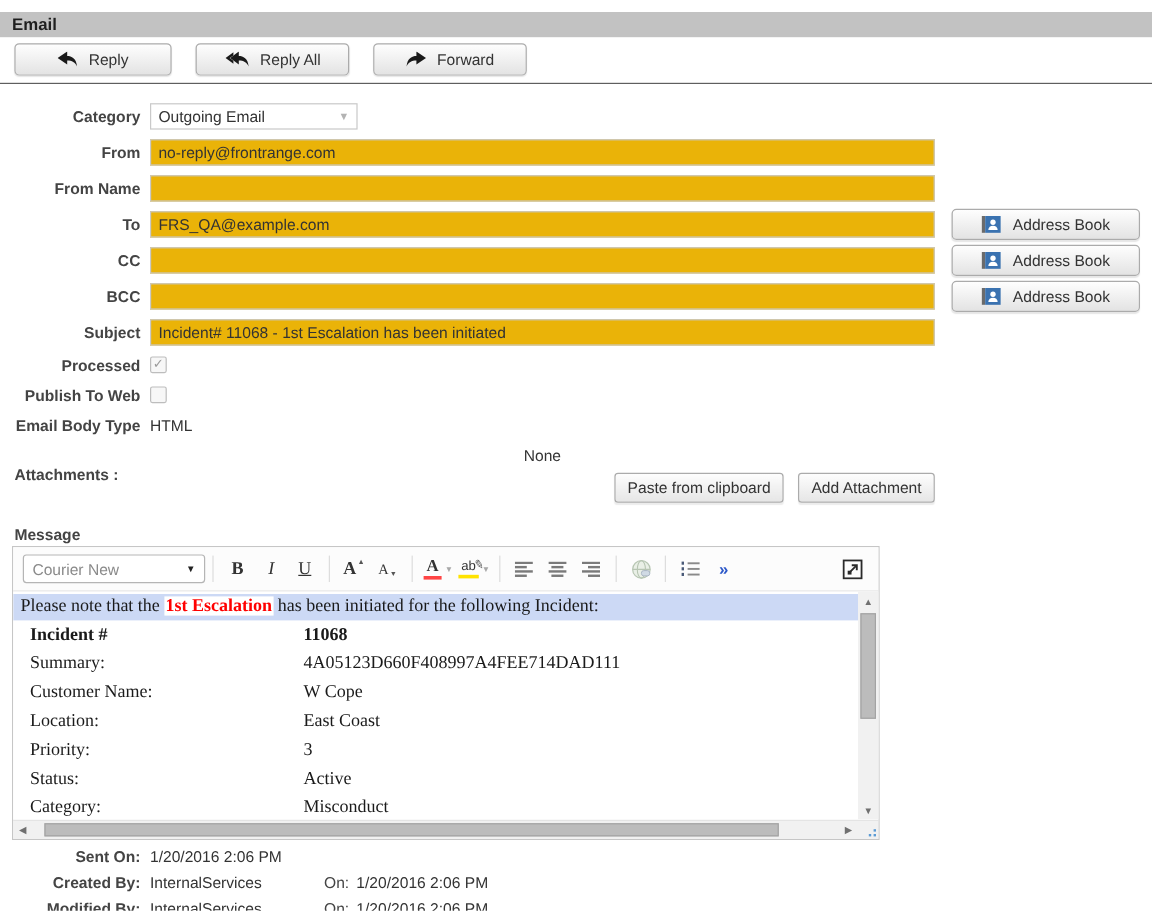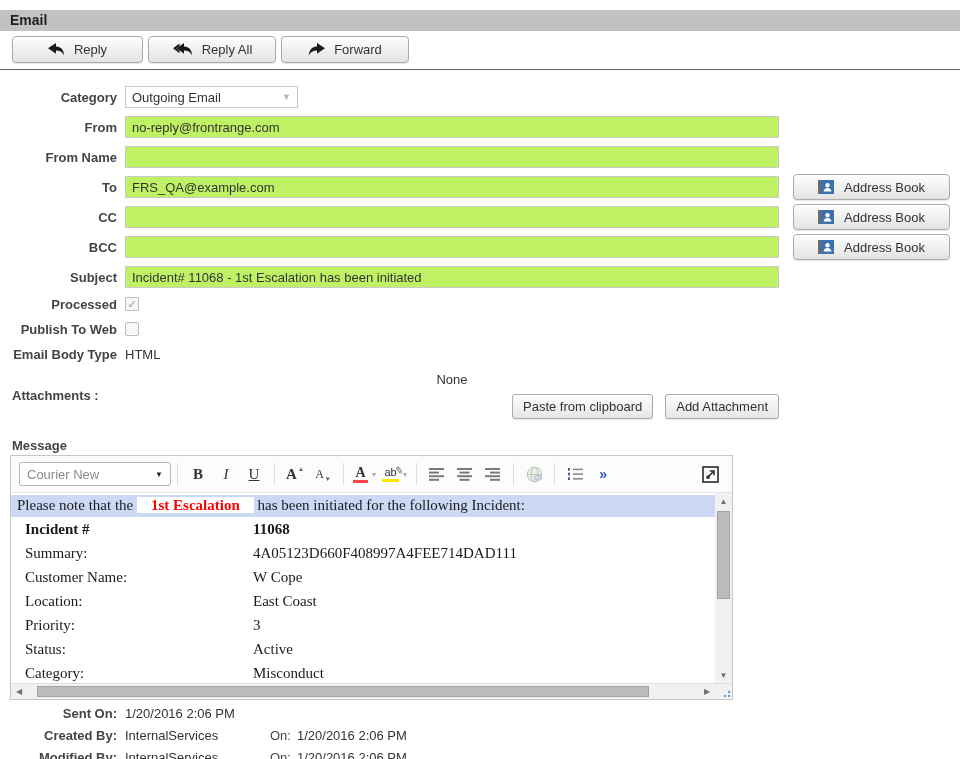--- a/index.html
+++ b/index.html
@@ -1,33 +1,33 @@
 <!DOCTYPE html>
 <html><head>
 <meta charset="utf-8">
 <style>
   html,body{margin:0;padding:0;background:#fff;}
   body{width:960px;height:759px;overflow:hidden;font-family:"Liberation Sans",sans-serif;position:relative;}
 
   .titlebar{margin-top:10px;height:21px;background:#c2c2c2;padding-left:10px;
     font-weight:bold;font-size:14px;line-height:21px;color:#1f1f1f;}
 
-  .actions{display:flex;gap:5px;margin:5px 0 0 12px;}
+  .actions{display:flex;gap:20px;margin:5px 0 0 12px;}
   .btn{display:inline-flex;align-items:center;justify-content:center;gap:9px;height:27px;
     border:1px solid #ababab;border-radius:4px;background:linear-gradient(#fefefe,#e3e3e3);
     font-size:13px;color:#333;cursor:pointer;box-shadow:0 1px 1px rgba(0,0,0,.10);box-sizing:border-box;}
   .btn-reply{width:131px}.btn-replyall{width:128px}.btn-forward{width:128px}
   .sep-line{border-top:1px solid #5e5e5e;margin-top:6px;}
 
   .form{margin-top:16px;}
   .frow{display:flex;align-items:center;height:22px;margin-bottom:8px;}
   .flabel{width:117px;text-align:right;font-weight:bold;font-size:13px;color:#444;flex:none;}
   .fgap{width:8px;flex:none;}
   input.txt{width:654px;height:22px;border:1px solid #c9c9c9;padding:0 6px;margin:0;
-    font-family:"Liberation Sans",sans-serif;font-size:13px;color:#333;box-sizing:border-box;background:#bef264;outline:none;}
+    font-family:"Liberation Sans",sans-serif;font-size:13px;color:#333;box-sizing:border-box;background:#eab308;outline:none;}
   .selectbox{width:173px;height:22px;border:1px solid #c9c9c9;box-sizing:border-box;display:flex;
     align-items:center;padding:0 6px;font-size:13px;color:#333;background:#fff;cursor:default;}
   .selectbox .caret{margin-left:auto;color:#b3b3b3;font-size:9px;}
   .ab-btn{margin-left:14px;width:157px;height:26px;display:inline-flex;align-items:center;
     justify-content:center;gap:10px;border:1px solid #ababab;border-radius:4px;
     background:linear-gradient(#fefefe,#e3e3e3);font-size:13px;color:#333;cursor:pointer;
     box-shadow:0 1px 1px rgba(0,0,0,.10);box-sizing:border-box;flex:none;}
 
   .checkrow{height:16px;margin-bottom:9px;}
   .checkbox{width:14px;height:14px;border:1px solid #bdbdbd;border-radius:2px;background:#f7f7f7;
@@ -69,21 +69,21 @@
   .hl-ab{font-size:11px;line-height:11px;color:#333;}
   .hl-bar{display:block;width:17px;height:3px;background:#ffe300;margin-top:1px;}
   .hl-pen{position:absolute;top:-2px;right:-4px;font-size:10px;color:#555;transform:rotate(10deg);}
   .dd{color:#a8a8a8;font-size:8px;margin-left:4px;}
   .tb-more{color:#2b57c8;font-weight:bold;font-size:14px;}
   .tb-spacer{flex:1;}
 
   .rt-body{position:relative;height:190px;overflow:hidden;background:#fff;}
   .rt-scrollable{margin-right:17px;font-family:"Liberation Serif",serif;color:#1a1a1a;}
   .msg-band{background:#ccd9f5;margin-top:2px;padding:1px 0 2px 6px;font-size:15px;line-height:19px;}
-  .msg-hl{color:#f00;font-weight:bold;background:#fff;padding:0 14px;}
+  .msg-hl{color:#f00;font-weight:bold;background:#fff;padding:0 1px;}
   .msg-rows{margin-top:4px;}
   .msg-row{display:flex;padding-left:14px;height:24px;font-size:15px;}
   .msg-row.bold{font-weight:bold;}
   .msg-row .ml{width:228px;flex:none;}
 
   .vscroll{position:absolute;top:0;right:0;width:17px;height:100%;background:#f1f1f1;
     display:flex;flex-direction:column;align-items:center;}
   .varrow{height:16px;width:100%;display:flex;align-items:center;justify-content:center;
     font-size:8px;color:#707070;cursor:pointer;flex:none;}
   .vthumb{width:13px;height:88px;background:#bcbcbc;border:1px solid #a3a3a3;margin-top:2px;cursor:pointer;box-sizing:border-box;flex:none;}

